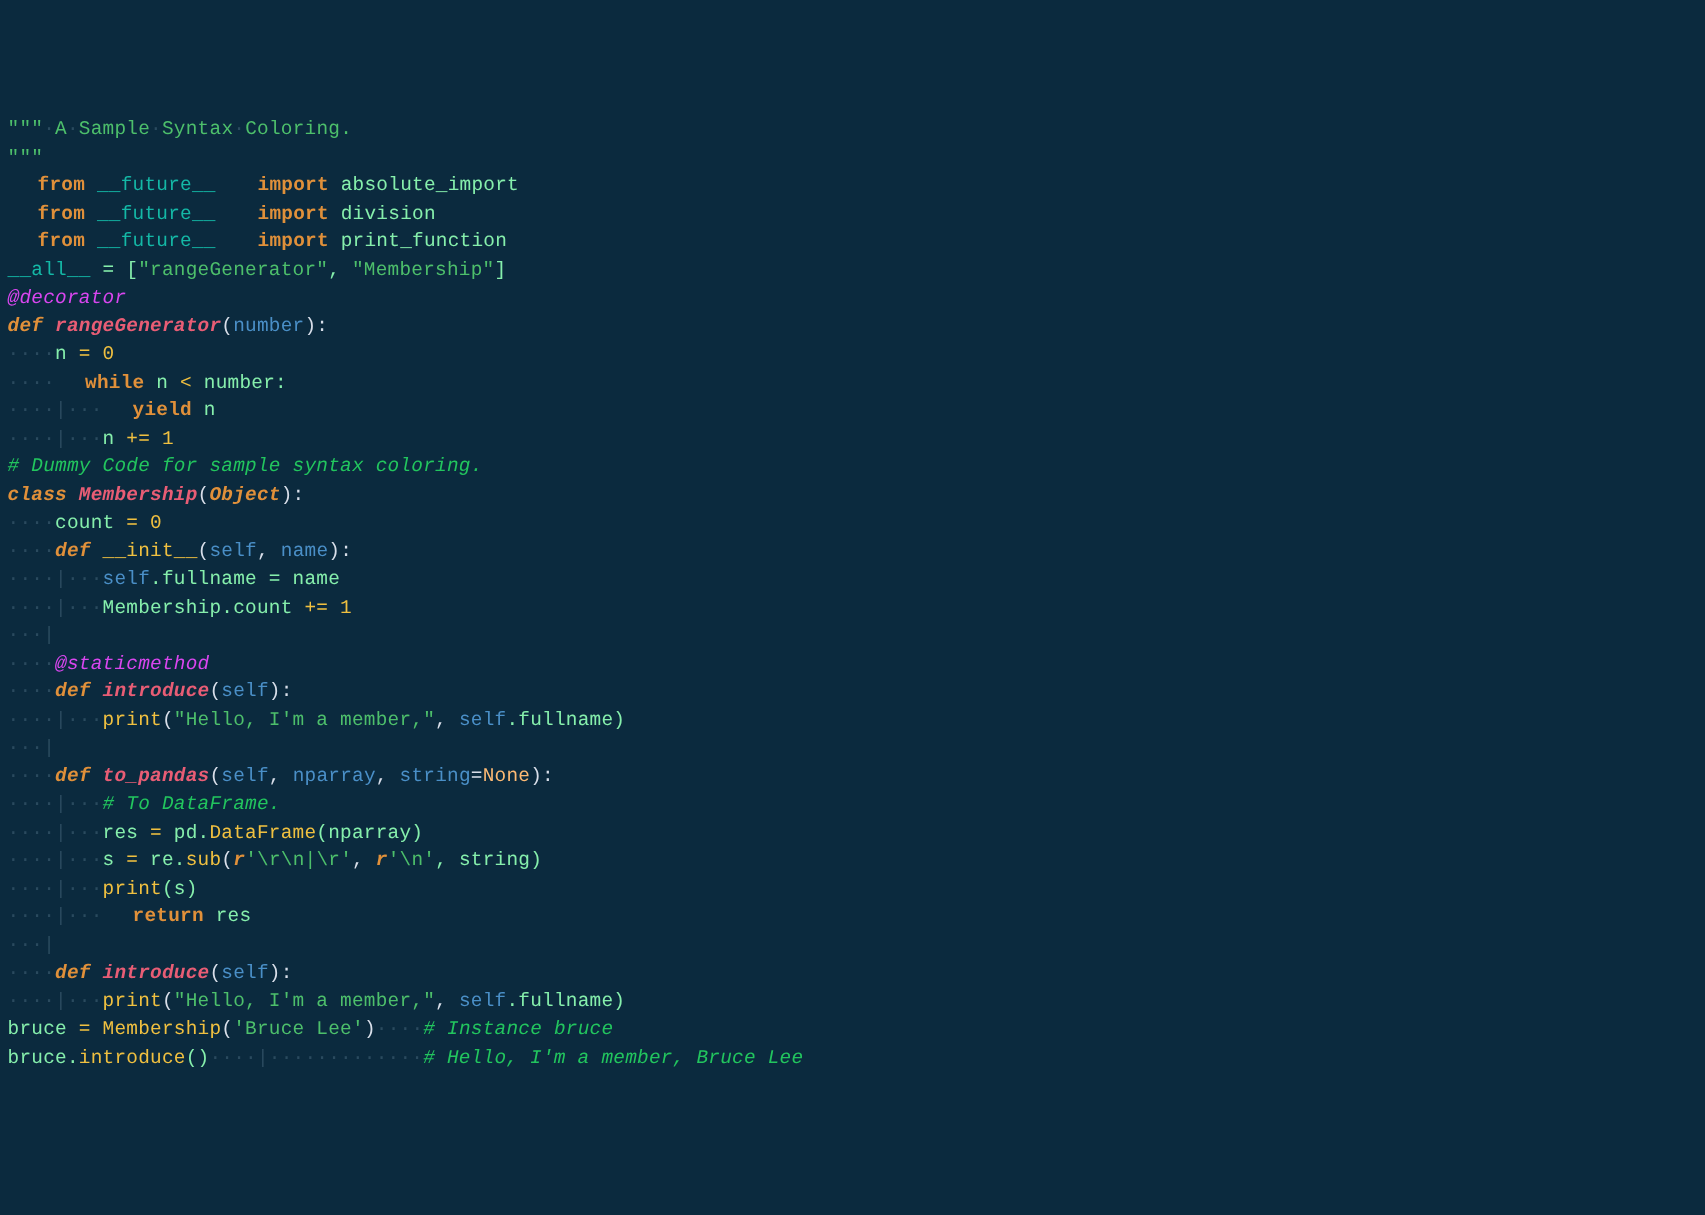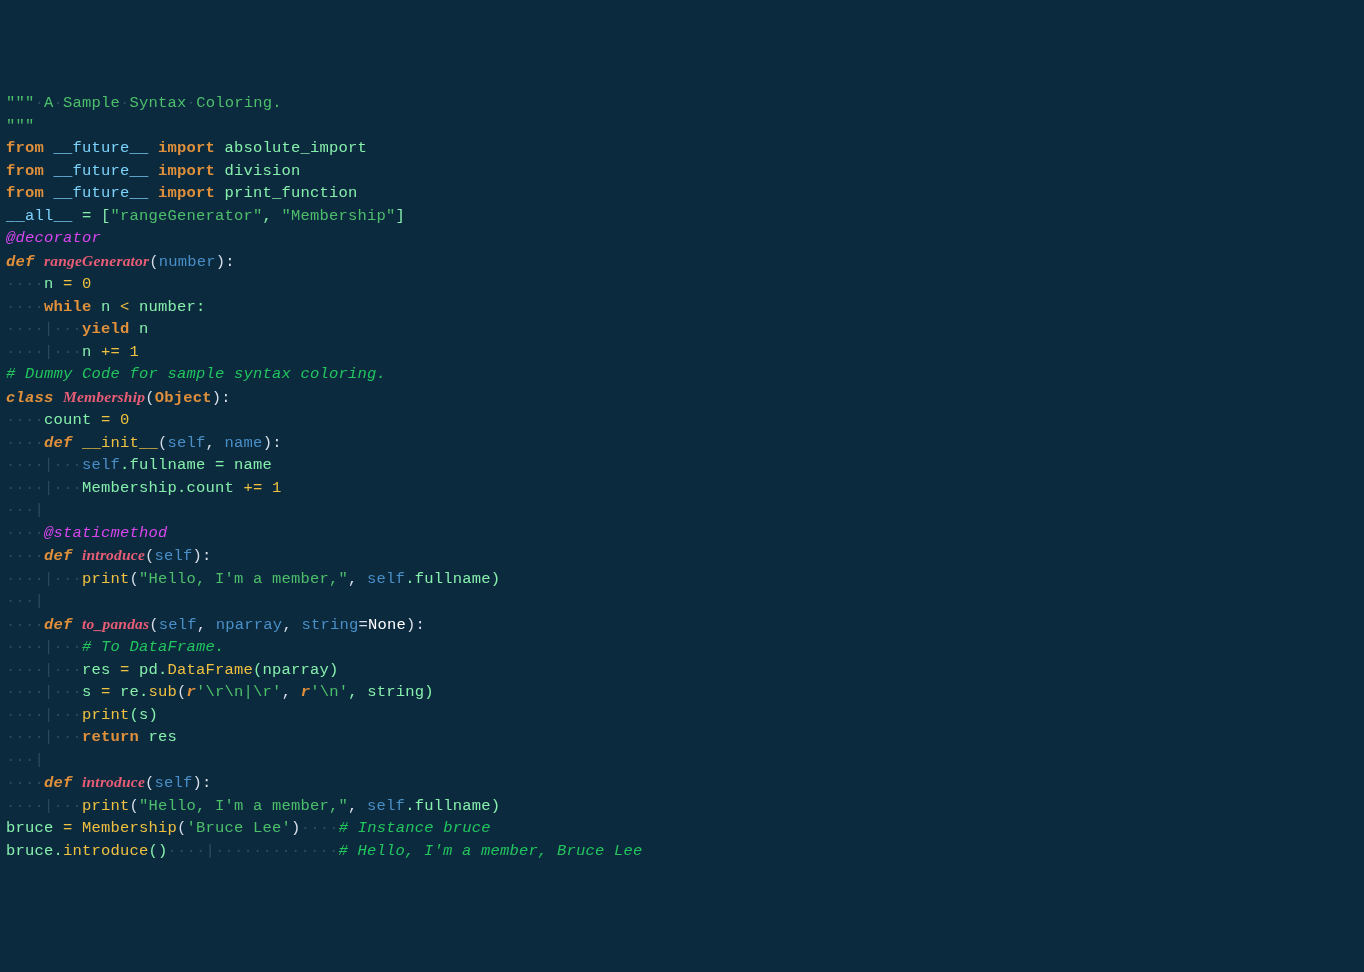--- a/index.html
+++ b/index.html
@@ -11,35 +11,35 @@
       color: #d8dee9;
       padding: 2px 6px;
       white-space: pre;
       overflow: hidden;
       letter-spacing: 0.2px;
       font-weight: 500;
     }
     .line { display: block; }
     .ws { color: #2a4a5e; }
     .docstring { color: #4dbf6b; }
-    .kw { color: #e0903a; font-weight: bold; }
+    .kw { color: #e0903a; font-weight: bold; margin-left: 24px; }
     .kw-i { color: #e0903a; font-weight: bold; font-style: italic; margin-top: 24px; }
     .name { color: #86efac; }
-    .fn-i { color: #e85d75; font-style: italic; font-weight: bold; font-family: Liberation Serif, serif; }
+    .fn-i { color: #e85d75; font-style: italic; font-weight: bold; }
     .dec { color: #d946ef; font-style: italic; }
     .param { color: #4a8fc7; }
     .op-y { color: #f0c040; }
     .num { color: #f0c040; }
     .str { color: #4dbf6b; }
     .str-r { color: #e0903a; font-style: italic; font-weight: bold; }
     .cmt { color: #22c55e; font-style: italic; }
-    .cls { color: #e0903a; font-weight: bold; text-align: center;}
+    .cls { color: #e0903a; font-style: italic; font-weight: bold; text-align: center;}
     .attr { color: #f0c040; font-weight: normal;}
-    .dunder { color: #7dd3fc; }
-    .none { color: #ffffff; }
+    .dunder { color: #14b8a6; }
+    .none { color: #fdba74; }
     #code { tab-size: 4; }
   </style>
 </head>
 <body>
 
 
 
 <div id="code"><span class="line"><span class="docstring">"""</span><span class="ws">·</span><span class="docstring">A</span><span class="ws">·</span><span class="docstring">Sample</span><span class="ws">·</span><span class="docstring">Syntax</span><span class="ws">·</span><span class="docstring">Coloring.</span></span><span class="line"><span class="docstring">"""</span></span><span class="line"></span><span class="line"><span class="kw">from</span> <span class="dunder">__future__</span> <span class="kw">import</span> <span class="name">absolute_import</span></span><span class="line"><span class="kw">from</span> <span class="dunder">__future__</span> <span class="kw">import</span> <span class="name">division</span></span><span class="line"><span class="kw">from</span> <span class="dunder">__future__</span> <span class="kw">import</span> <span class="name">print_function</span></span><span class="line"></span><span class="line"><span class="dunder">__all__</span><span class="name"> = [</span><span class="str">"rangeGenerator"</span><span class="name">, </span><span class="str">"Membership"</span><span class="name">]</span></span><span class="line"></span><span class="line"><span class="dec">@decorator</span></span><span class="line"><span class="kw-i">def</span> <span class="fn-i">rangeGenerator</span>(<span class="param">number</span>):</span><span class="line"><span class="ws">····</span><span class="name">n </span><span class="op-y">=</span><span class="num"> 0</span></span><span class="line"><span class="ws">····</span><span class="kw">while</span><span class="name"> n </span><span class="op-y">&lt;</span><span class="name"> number:</span></span><span class="line"><span class="ws">····|···</span><span class="kw">yield</span><span class="name"> n</span></span><span class="line"><span class="ws">····|···</span><span class="name">n </span><span class="op-y">+=</span><span class="num"> 1</span></span><span class="line"></span><span class="line"><span class="cmt"># Dummy Code for sample syntax coloring.</span></span><span class="line"><span class="kw-i">class</span> <span class="fn-i">Membership</span>(<span class="cls">Object</span>):</span><span class="line"><span class="ws">····</span><span class="name">count </span><span class="op-y">=</span><span class="num"> 0</span></span><span class="line"><span class="ws">····</span><span class="kw-i">def</span> <span class="attr">__init__</span>(<span class="param">self</span>, <span class="param">name</span>):</span><span class="line"><span class="ws">····|···</span><span class="param">self</span><span class="name">.fullname = name</span></span><span class="line"><span class="ws">····|···</span><span class="name">Membership.count </span><span class="op-y">+=</span><span class="num"> 1</span></span><span class="line"><span class="ws">···|</span></span><span class="line"><span class="ws">····</span><span class="dec">@staticmethod</span></span><span class="line"><span class="ws">····</span><span class="kw-i">def</span> <span class="fn-i">introduce</span>(<span class="param">self</span>):</span><span class="line"><span class="ws">····|···</span><span class="attr">print</span>(<span class="str">"Hello, I'm a member,"</span>, <span class="param">self</span><span class="name">.fullname)</span></span><span class="line"><span class="ws">···|</span></span><span class="line"><span class="ws">····</span><span class="kw-i">def</span> <span class="fn-i">to_pandas</span>(<span class="param">self</span>, <span class="param">nparray</span>, <span class="param">string</span>=<span class="none">None</span>):</span><span class="line"><span class="ws">····|···</span><span class="cmt"># To DataFrame.</span></span><span class="line"><span class="ws">····|···</span><span class="name">res </span><span class="op-y">=</span><span class="name"> pd.</span><span class="attr">DataFrame</span><span class="name">(nparray)</span></span><span class="line"><span class="ws">····|···</span><span class="name">s </span><span class="op-y">=</span><span class="name"> re.</span><span class="attr">sub</span>(<span class="str-r">r</span><span class="str">'\r\n|\r'</span>, <span class="str-r">r</span><span class="str">'\n'</span><span class="name">, string)</span></span><span class="line"><span class="ws">····|···</span><span class="attr">print</span><span class="name">(s)</span></span><span class="line"><span class="ws">····|···</span><span class="kw">return</span><span class="name"> res</span></span><span class="line"><span class="ws">···|</span></span><span class="line"><span class="ws">····</span><span class="kw-i">def</span> <span class="fn-i">introduce</span>(<span class="param">self</span>):</span><span class="line"><span class="ws">····|···</span><span class="attr">print</span>(<span class="str">"Hello, I'm a member,"</span>, <span class="param">self</span><span class="name">.fullname)</span></span><span class="line"></span><span class="line"></span><span class="line"><span class="name">bruce </span><span class="op-y">=</span><span class="attr"> Membership</span>(<span class="str">'Bruce Lee'</span>)<span class="ws">····</span><span class="cmt"># Instance bruce</span></span><span class="line"><span class="name">bruce.</span><span class="attr">introduce</span><span class="name">()</span><span class="ws">····|·············</span><span class="cmt"># Hello, I'm a member, Bruce Lee</span></span></div>
 
 

